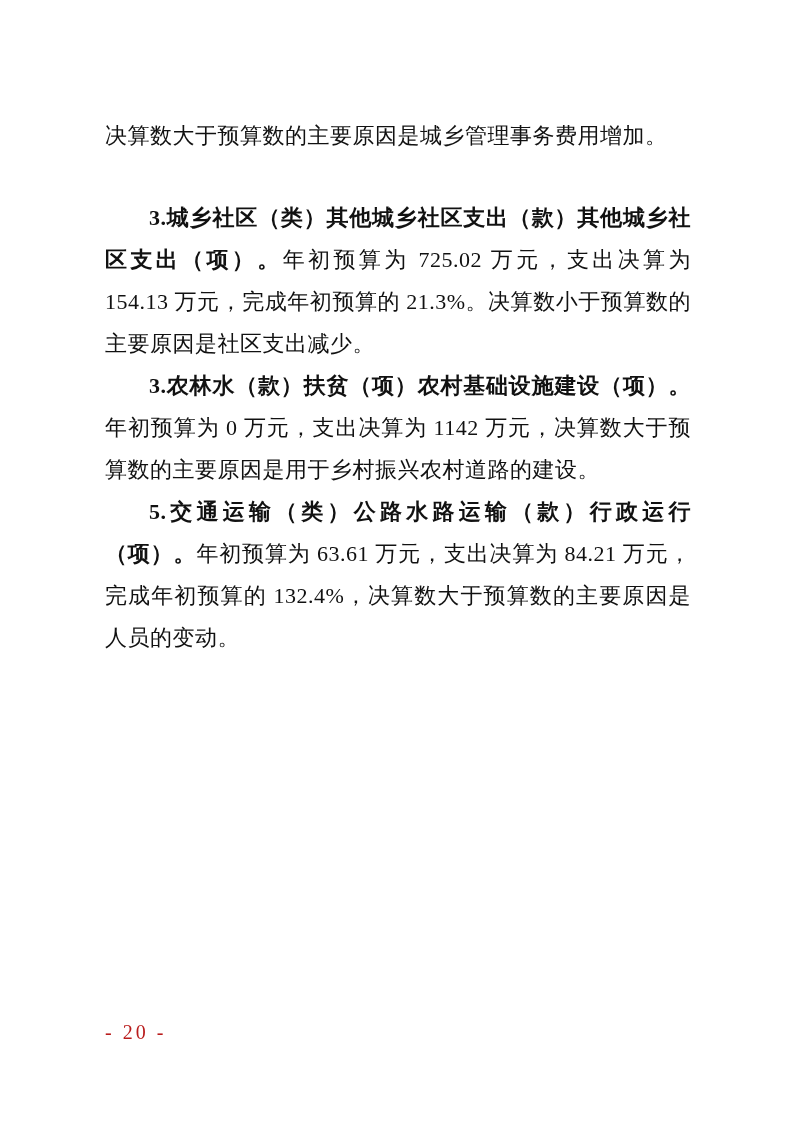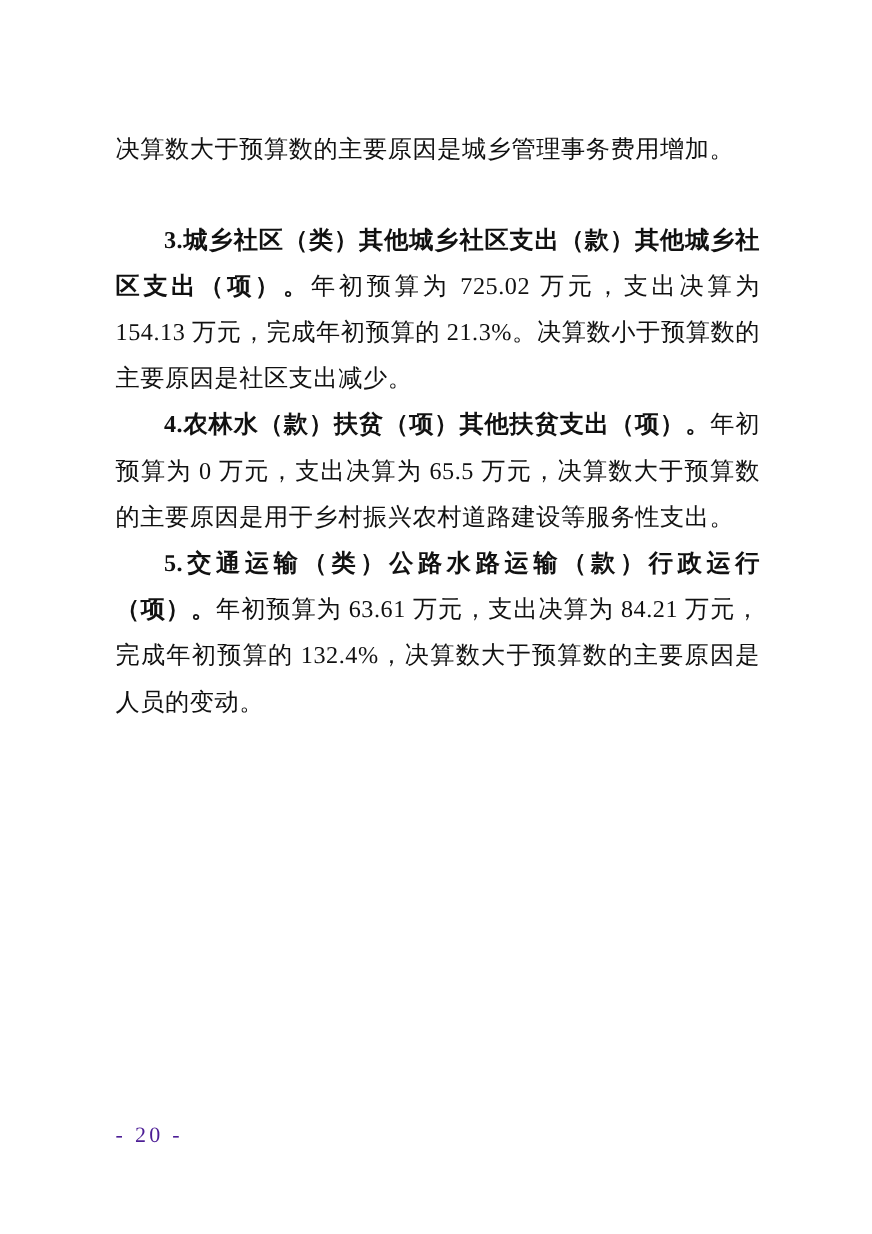--- a/index.html
+++ b/index.html
@@ -44,35 +44,35 @@
   .body-text {
     font-weight: 400;
   }
   .page-number {
     position: absolute;
     left: 105px;
     top: 1018px;
     font-size: 20px;
     line-height: 28px;
     letter-spacing: 3px;
-    color: #4c1d95;
+    color: #b91c1c;
   }
 </style>
 </head>
 <body>
 
 <div class="page">
   <div class="content">
 
     <p class="para continuation"><span class="body-text">决算数大于预算数的主要原因是城乡管理事务费用增加。</span></p>
 
     <p class="para numbered"><span class="lead">3.城乡社区（类）其他城乡社区支出（款）其他城乡社区支出（项）。</span><span class="body-text">年初预算为 725.02 万元，支出决算为 154.13 万元，完成年初预算的 21.3%。决算数小于预算数的主要原因是社区支出减少。</span></p>
 
+    <p class="para numbered"><span class="lead">3.农林水（款）扶贫（项）农村基础设施建设（项）。</span><span class="body-text">年初预算为 0 万元，支出决算为 1142 万元，决算数大于预算数的主要原因是用于乡村振兴农村道路的建设。</span></p>
 
-    <p class="para numbered"><span class="lead">4.农林水（款）扶贫（项）其他扶贫支出（项）。</span><span class="body-text">年初预算为 0 万元，支出决算为 65.5 万元，决算数大于预算数的主要原因是用于乡村振兴农村道路建设等服务性支出。</span></p>
 
     <p class="para numbered"><span class="lead">5.交通运输（类）公路水路运输（款）行政运行（项）。</span><span class="body-text">年初预算为 63.61 万元，支出决算为 84.21 万元，完成年初预算的 132.4%，决算数大于预算数的主要原因是人员的变动。</span></p>
 
 
 
   </div>
 
   <div class="page-number">- 20 -</div>
 </div>
 

